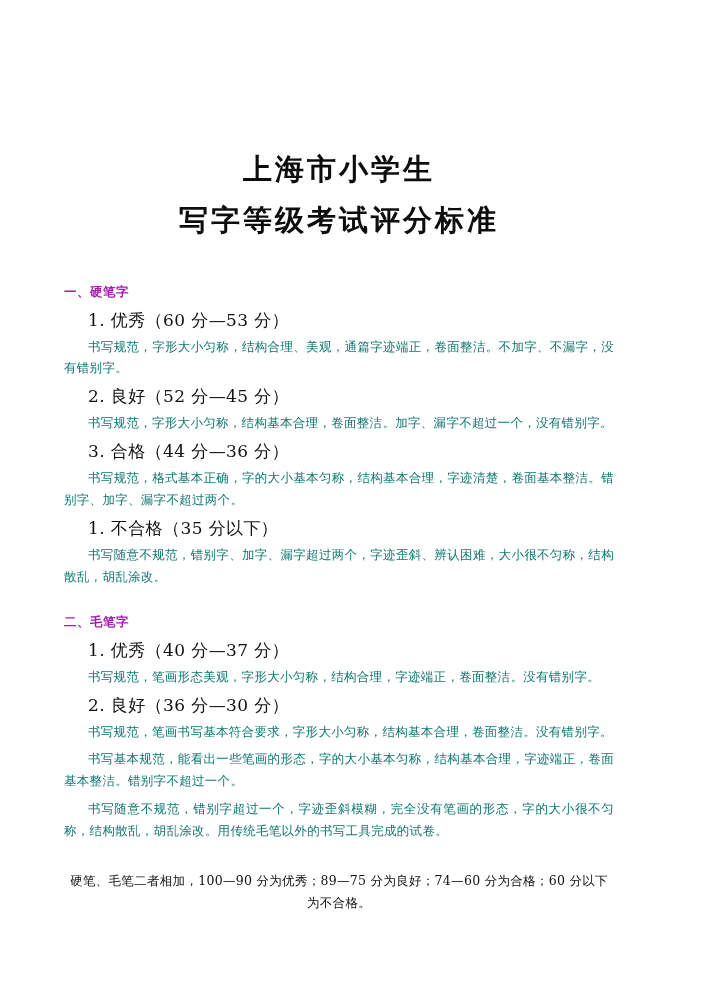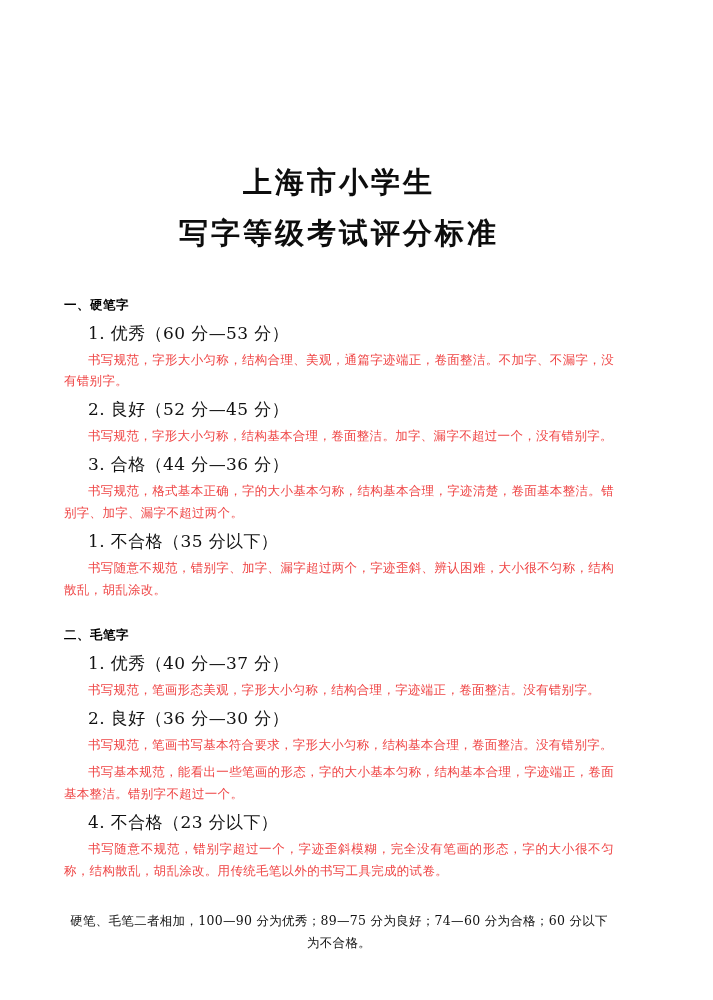--- a/index.html
+++ b/index.html
@@ -12,21 +12,21 @@
     height: 1000px;
     font-family: "DejaVu Serif", "Liberation Serif", serif;
     color: #1a1a1a;
     position: relative;
     overflow: hidden;
   }
   .page {
     width: 678px;
     height: 1000px;
     box-sizing: border-box;
-    padding: 17px 64px;
+    padding: 4px 64px;
     position: relative;
   }
   .title-block {
     padding-top: 140px;
     text-align: center;
   }
   .title-line {
     font-size: 29px;
     font-weight: bold;
     letter-spacing: 3px;
@@ -34,40 +34,40 @@
     color: #0d0d0d;
   }
   .body-block {
     margin-top: 38px;
   }
   .section-heading {
     font-size: 12.5px;
     font-weight: bold;
     margin: 0 0 8px 0;
     letter-spacing: 0.5px;
-    color: #000000;
+    color: #a21caf;
   }
   .section-heading.second {
     margin-top: 26px;
   }
   .item-title {
     font-size: 17px;
     margin: 0 0 4px 0;
     text-indent: 24px;
     letter-spacing: 0.4px;
     color: #111;
   }
   .para {
     font-size: 12.5px;
     line-height: 1.75;
     margin: 0 0 6px 0;
     text-indent: 24px;
     text-align: justify;
     letter-spacing: 0.3px;
-    color: #ef4444;
+    color: #0f766e;
   }
   .footer-note {
     font-size: 12.5px;
     line-height: 1.75;
     margin-top: 28px;
     text-align: center;
     letter-spacing: 0.3px;
     color: #111;
   }
 </style>
@@ -103,20 +103,19 @@
       <p class="section-heading second">二、毛笔字</p>
 
       <p class="item-title">1. 优秀（40 分—37 分）</p>
       <p class="para">书写规范，笔画形态美观，字形大小匀称，结构合理，字迹端正，卷面整洁。没有错别字。</p>
 
       <p class="item-title">2. 良好（36 分—30 分）</p>
       <p class="para">书写规范，笔画书写基本符合要求，字形大小匀称，结构基本合理，卷面整洁。没有错别字。</p>
 
       <p class="para">书写基本规范，能看出一些笔画的形态，字的大小基本匀称，结构基本合理，字迹端正，卷面基本整洁。错别字不超过一个。</p>
 
-      <p class="item-title">4. 不合格（23 分以下）</p>
       <p class="para">书写随意不规范，错别字超过一个，字迹歪斜模糊，完全没有笔画的形态，字的大小很不匀称，结构散乱，胡乱涂改。用传统毛笔以外的书写工具完成的试卷。</p>
     </div>
 
     <p class="footer-note">硬笔、毛笔二者相加，100—90 分为优秀；89—75 分为良好；74—60 分为合格；60 分以下为不合格。</p>
 
   </div>
 </div>
 
 </body></html>

